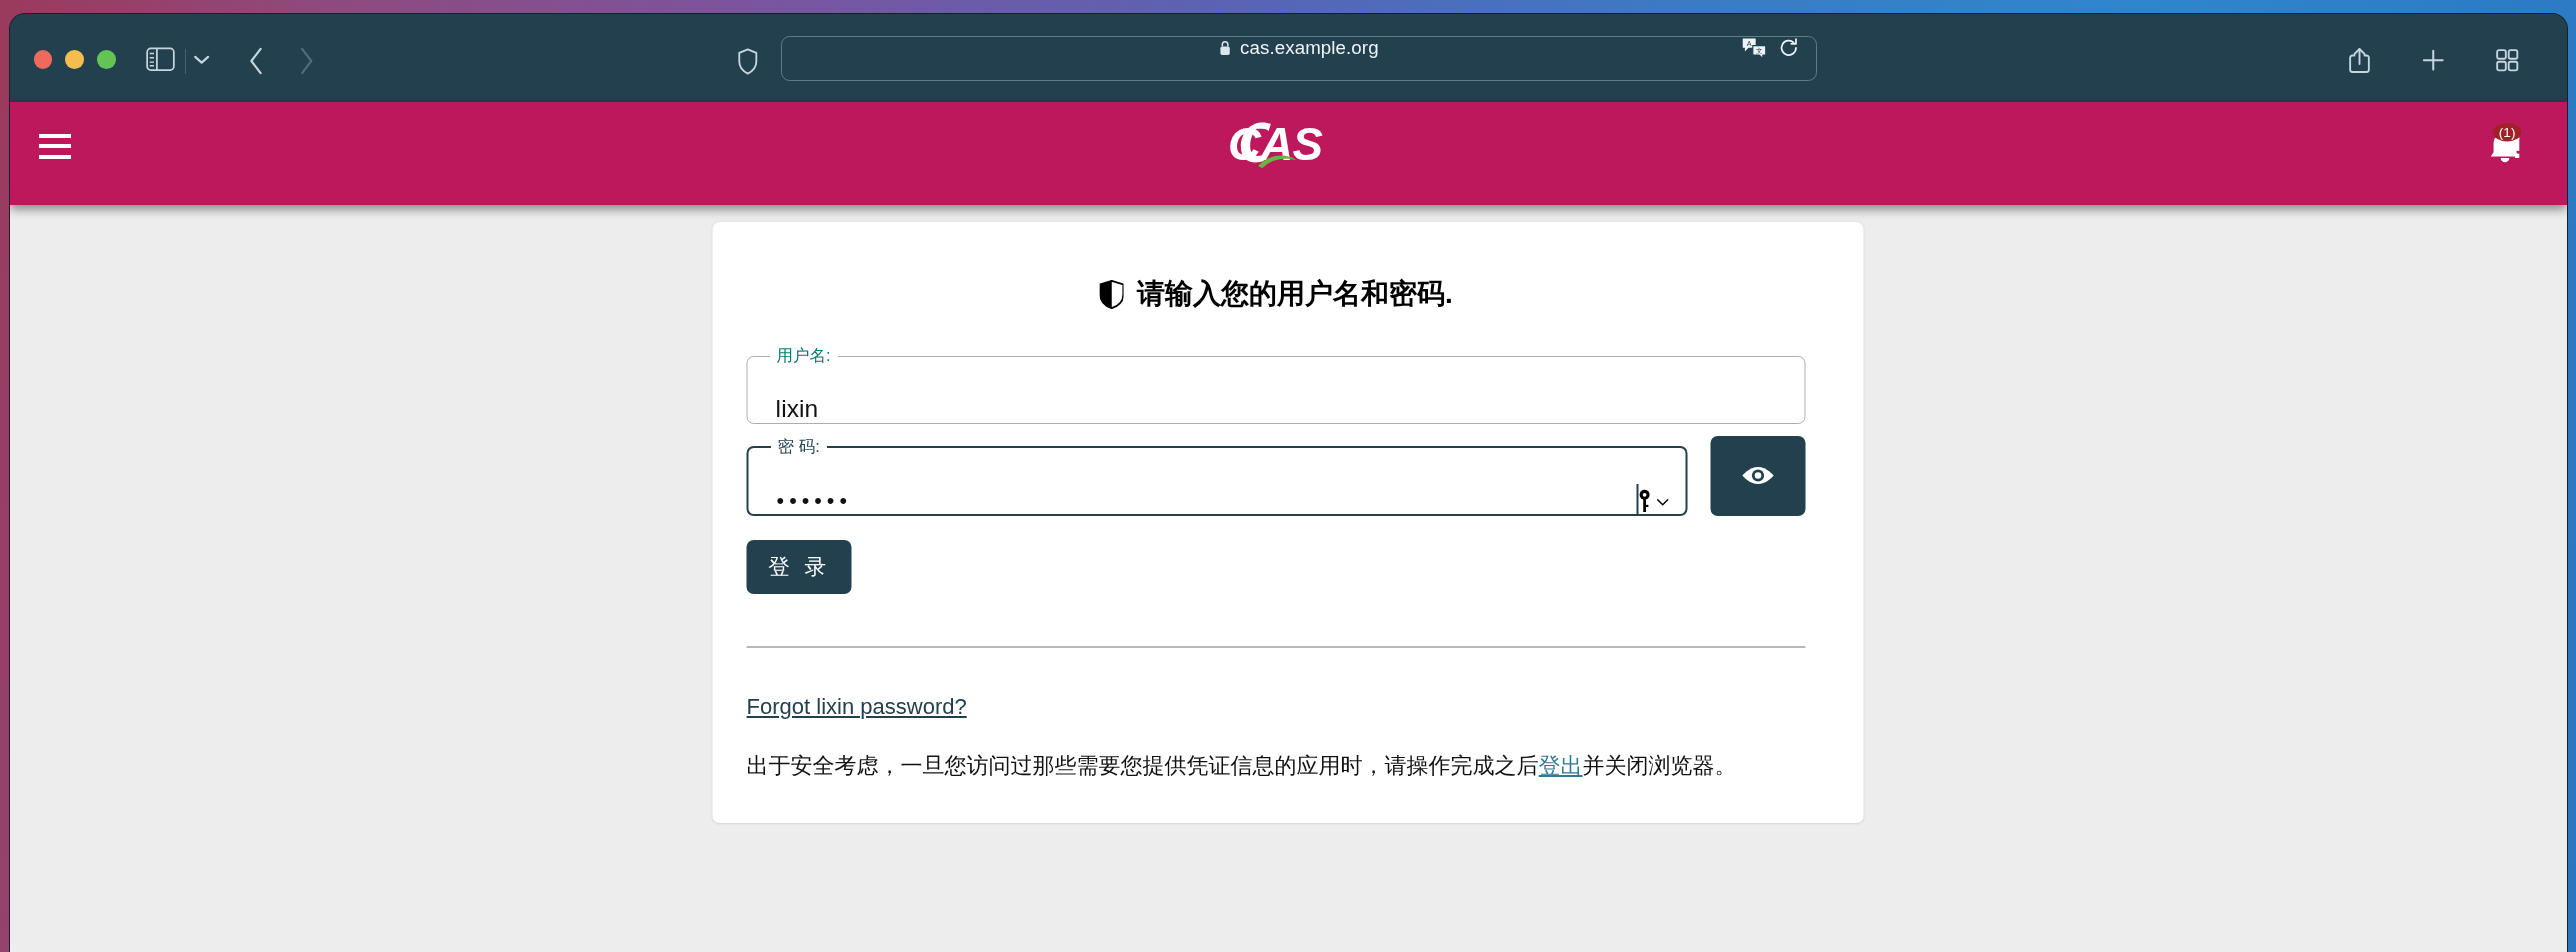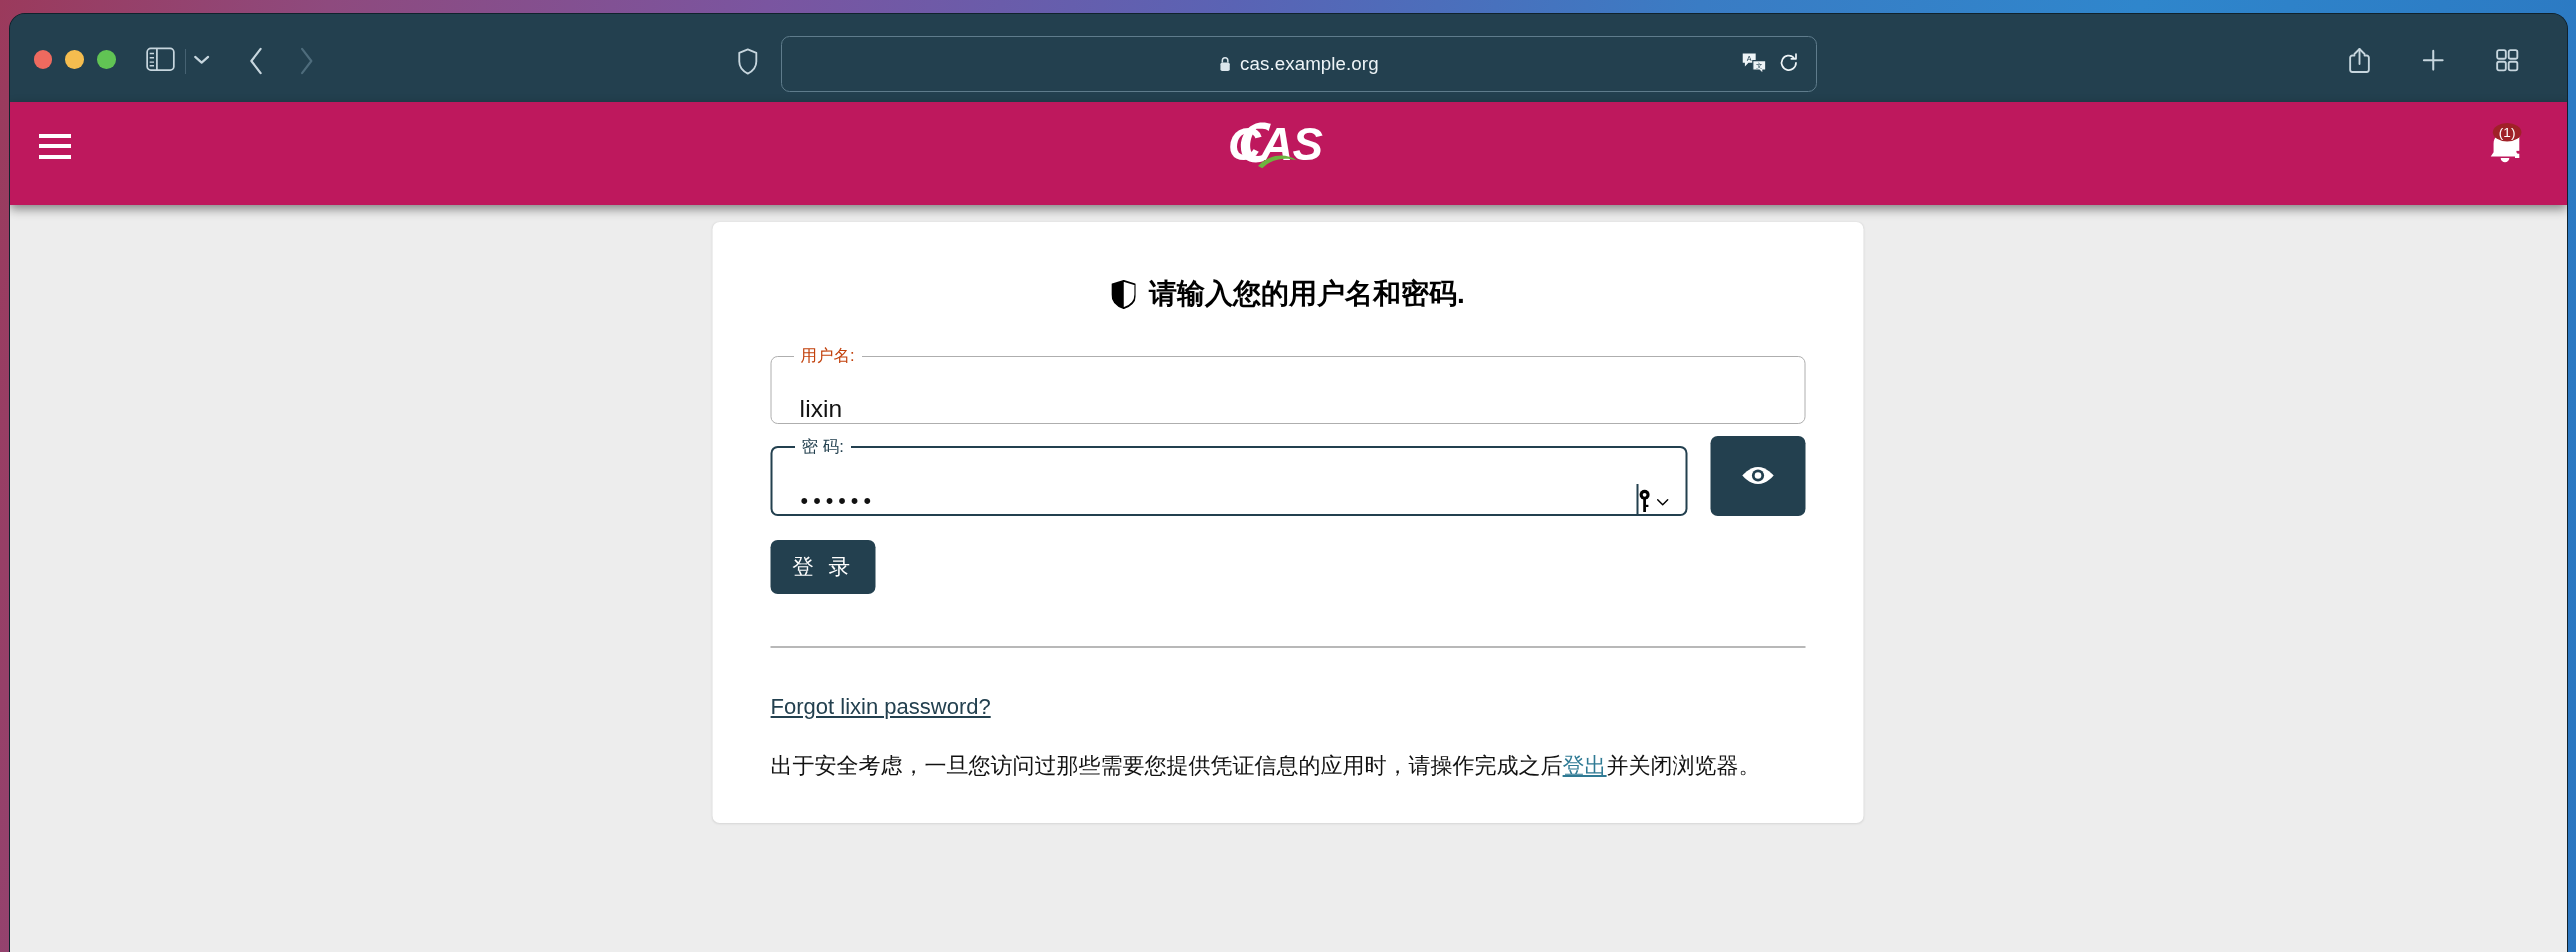--- a/index.html
+++ b/index.html
@@ -77,25 +77,25 @@
     color: #c7d6de;
   }
   .tb-right > span { display:flex; align-items:center; justify-content:center; width:29px; height:29px; }
 
   
   .urlbar {
     position: absolute;
     left: 771px;
     top: 21.6px;
     width: 1036px;
-    height: 56px;
+    height: 45px;
     border: 1.4px solid #5f7c8c;
     border-radius: 8.6px;
     display: flex;
-    align-items: center;
+    align-items: flex-start;
     justify-content: center;
   }
   .url-center { display: flex; align-items: center; gap: 9.3px; }
   .url-lock { width: 12.2px; height: 16px; position: relative; }
   .url-text {
     color: #eef4f7;
     font-size: 18.7px;
     letter-spacing: 0.1px;
   }
   .url-right {
@@ -156,21 +156,21 @@
   }
 
   .card {
     position: absolute;
     left: 50%;
     transform: translateX(-50%);
     top: 17.3px;
     width: 1151px;
     background: #fff;
     border-radius: 7.2px;
-    padding: 53px 58px 43px 58px;
+    padding: 53px 58px 43px 34px;
     box-shadow: 0 0.7px 2.2px rgba(0,0,0,.10);
   }
 
   .card-title {
     display: flex;
     align-items: center;
     justify-content: center;
     gap: 13px;
     font-size: 28px;
     font-weight: bold;
@@ -183,21 +183,21 @@
   fieldset {
     border: 1.4px solid #aeaeae;
     border-radius: 7.2px;
     padding: 0 16px 0 16px;
     margin-bottom: 11.5px;
     position: relative;
   }
   fieldset legend {
     padding: 0 7.2px;
     font-size: 16.5px;
-    color: #c2410c;
+    color: #0f766e;
     margin-left: 5.8px;
   }
   fieldset.focused { border: 2.9px solid #23404f; }
   fieldset.focused legend { color: #23404f; }
 
   .field-row { display: flex; align-items: flex-end; height: 56px; margin-left: 12px; }
 
   .field-value {
     font-size: 24.5px;
     color: #111;

